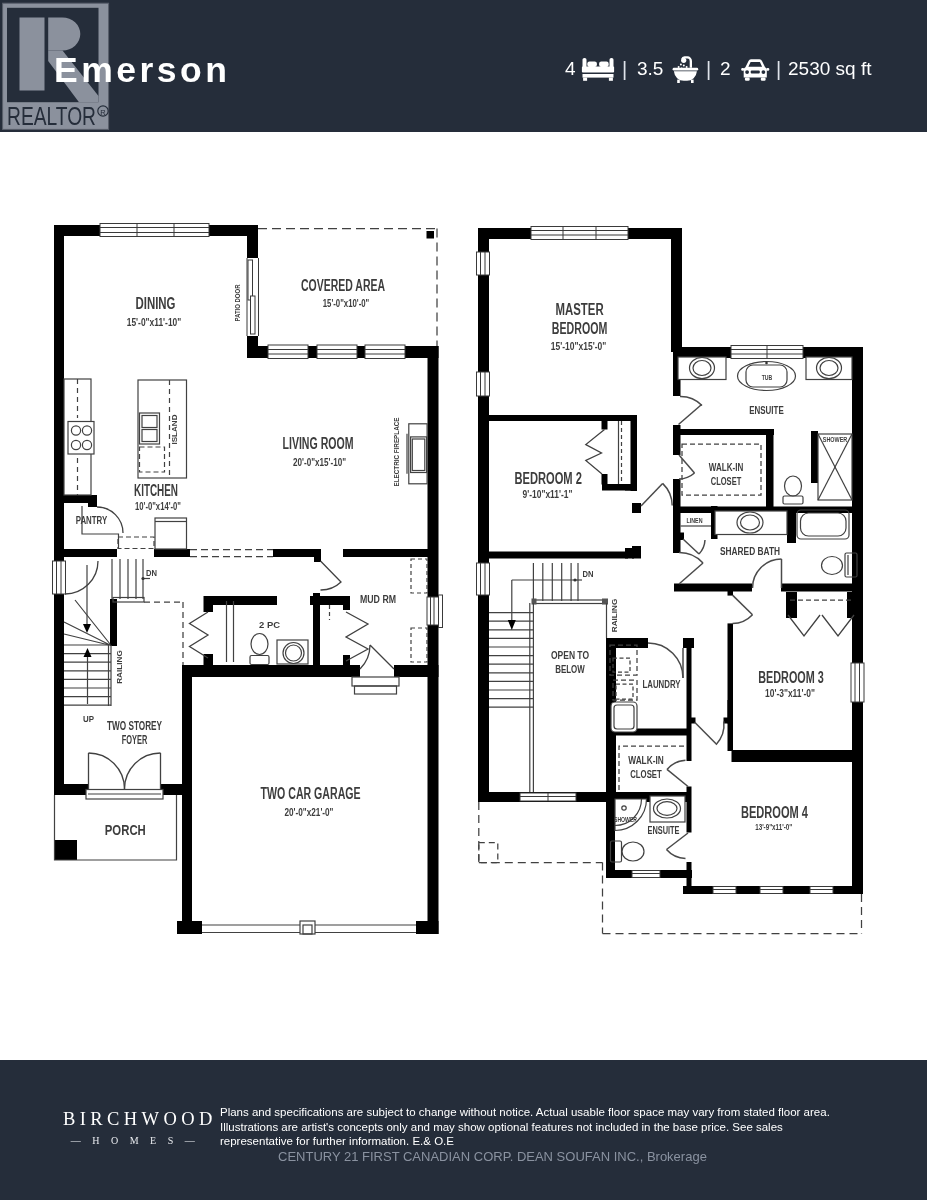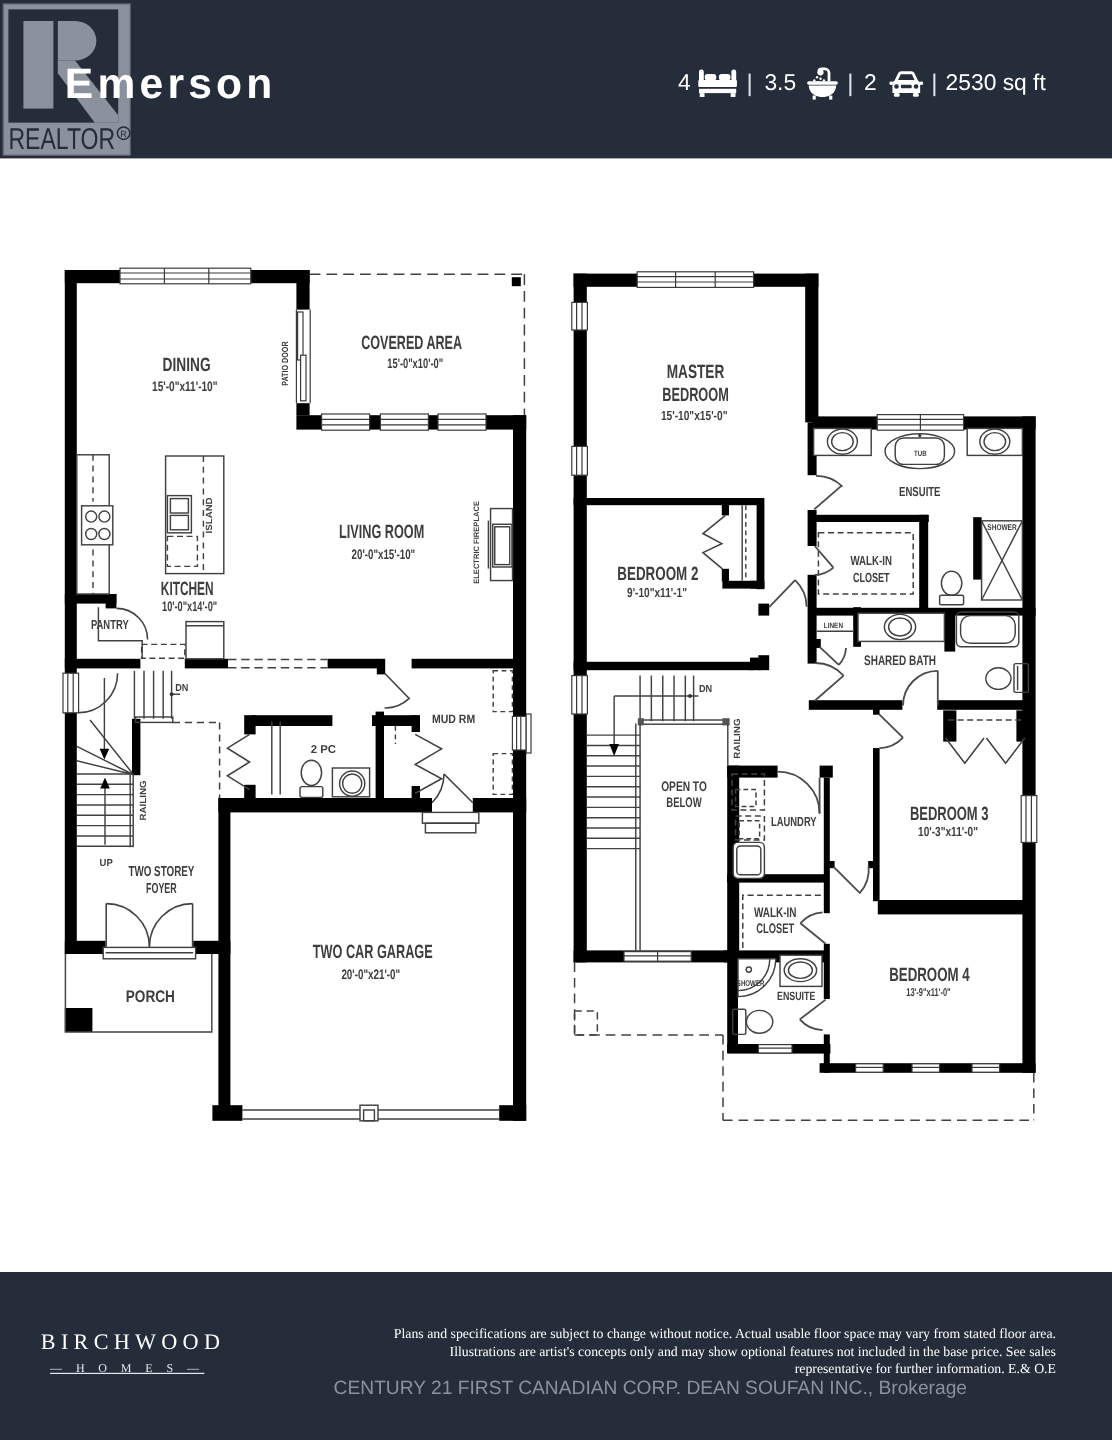--- a/index.html
+++ b/index.html
@@ -1,24 +1,24 @@
 <!DOCTYPE html>
 <html><head>
 <meta charset="utf-8">
 <style>
   html,body{margin:0;padding:0;background:#fff;}
   body{width:927px;height:1200px;position:relative;font-family:"Liberation Sans",sans-serif;overflow:hidden;}
   .hdr{position:absolute;left:0;top:0;width:927px;height:132px;background:#252d3a;}
   .title{position:absolute;left:54px;top:49.8px;color:#fff;font-size:35.5px;font-weight:700;letter-spacing:3.5px;z-index:5;}
   .ftr{position:absolute;left:0;top:1060px;width:927px;height:140px;background:#252d3a;}
-  .bw{position:absolute;left:30px;top:1109px;width:152px;text-align:center;color:#fff;}
+  .bw{position:absolute;left:59px;top:1109px;width:152px;text-align:center;color:#fff;}
   .bw1{font-family:"Liberation Serif",serif;font-size:18.5px;letter-spacing:4.4px;margin-left:4px;white-space:nowrap;}
-  .bw2{font-family:"Liberation Serif",serif;font-size:10px;letter-spacing:4.5px;margin-top:5px;white-space:nowrap;color:#e8eaee;text-decoration:underline;}
-  .disc{position:absolute;right:47px;top:1105px;width:660px;text-align:right;color:#fff;font-size:11.5px;line-height:14.6px;white-space:nowrap;font-family:Liberation Serif, serif;}
-  .c21{position:absolute;left:278px;top:1149px;color:#8a92a0;font-size:16px;}
+  .bw2{font-family:"Liberation Serif",serif;font-size:10px;letter-spacing:4.5px;margin-top:5px;white-space:nowrap;color:#e8eaee;}
+  .disc{position:absolute;right:47px;top:1105px;width:660px;color:#fff;font-size:11.5px;line-height:14.6px;white-space:nowrap;}
+  .c21{position:absolute;left:278px;top:1149px;color:#8a92a0;font-size:13px;}
   #plan text{fill:#3d3d3d;font-family:"Liberation Sans",sans-serif;font-weight:bold;}
 </style>
 </head>
 <body>
 
 <div class="hdr"></div>
 <div class="title">Emerson</div>
 
 <svg style="position:absolute;left:0;top:0" width="120" height="140" viewBox="0 0 120 140">
   <rect x="2.6" y="3.2" width="106" height="126.2" fill="#8b919d" stroke="#595f6b" stroke-width="1"></rect>

